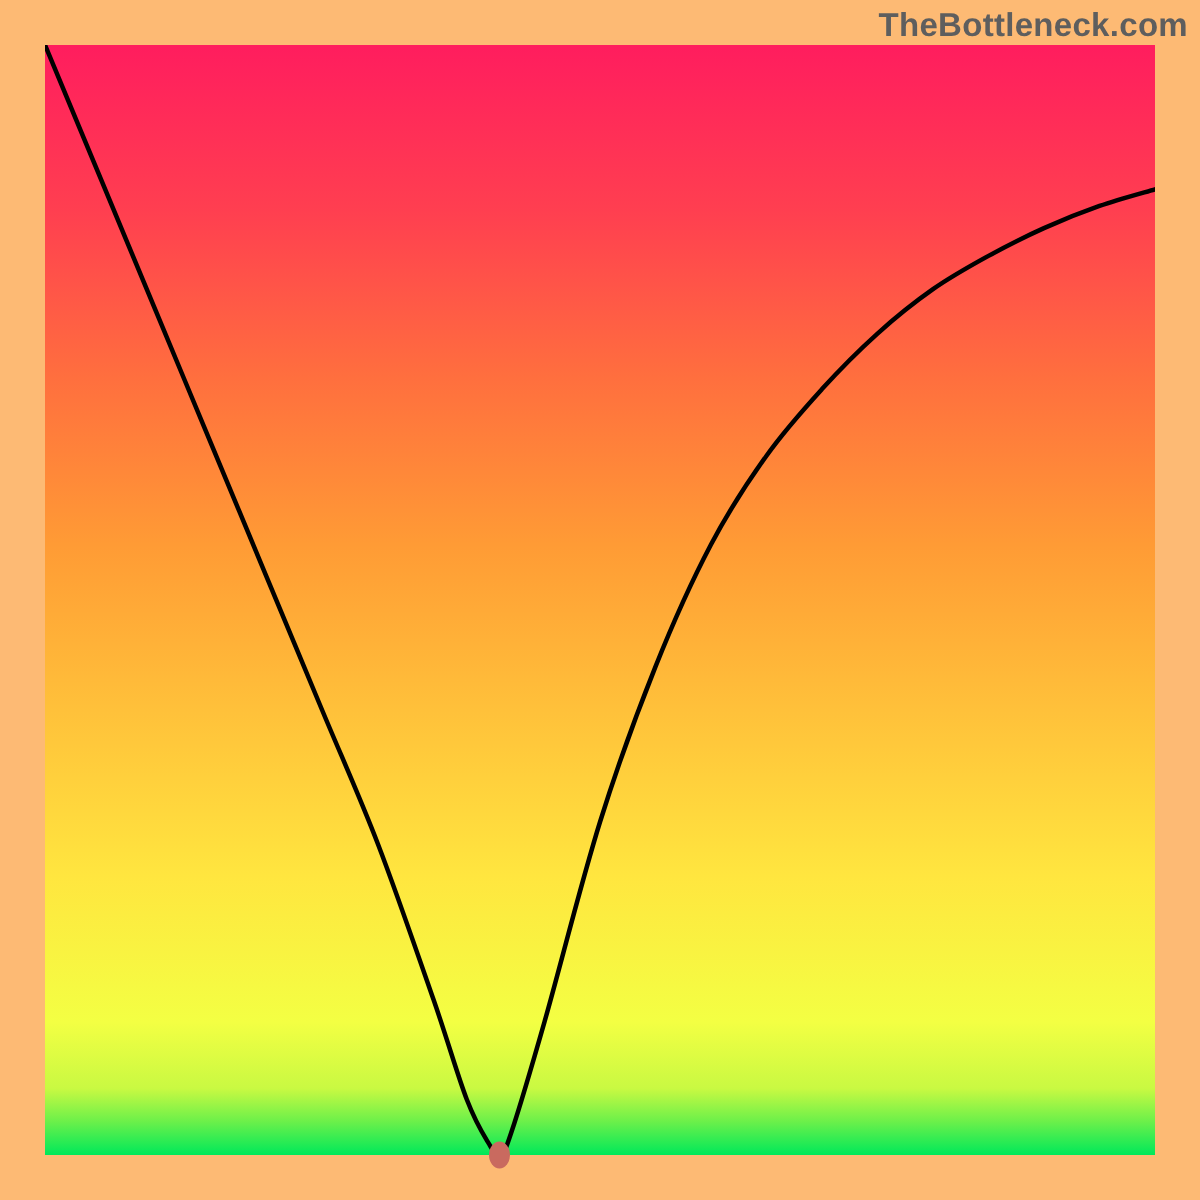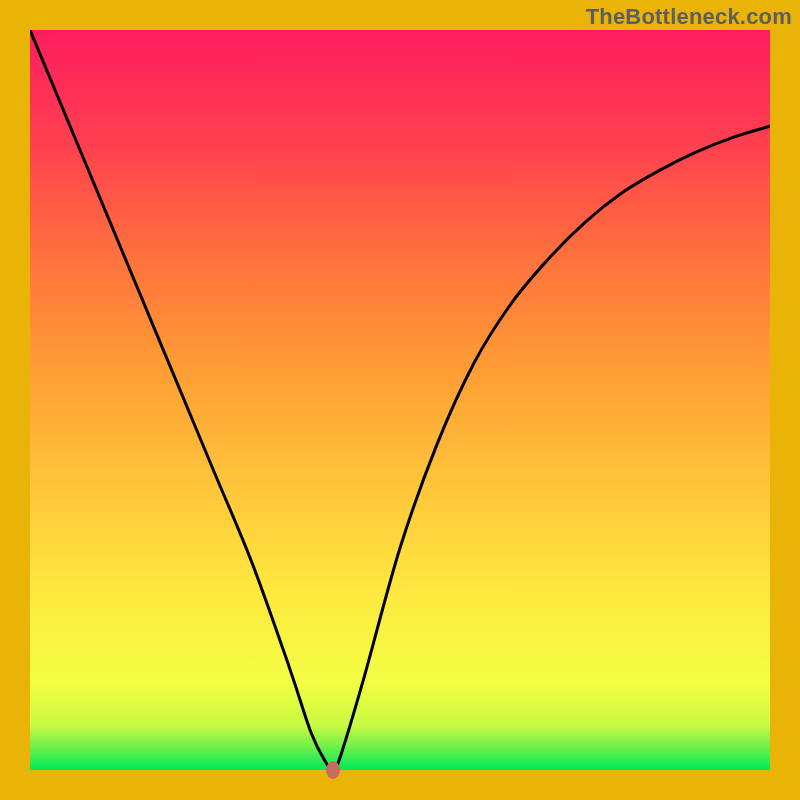--- a/index.html
+++ b/index.html
@@ -8,21 +8,21 @@
     width: 800px;
     height: 800px;
     background: #000;
     font-family: Arial, Helvetica, sans-serif;
     overflow: hidden;
   }
   .frame {
     position: relative;
     width: 800px;
     height: 800px;
-    background: #eab308;
+    background: #fdba74;
   }
   .plot-area {
     position: absolute;
     left: 30px;
     top: 30px;
     width: 740px;
     height: 740px;
     
     background: linear-gradient(to top,
       #00e85a 0%,

